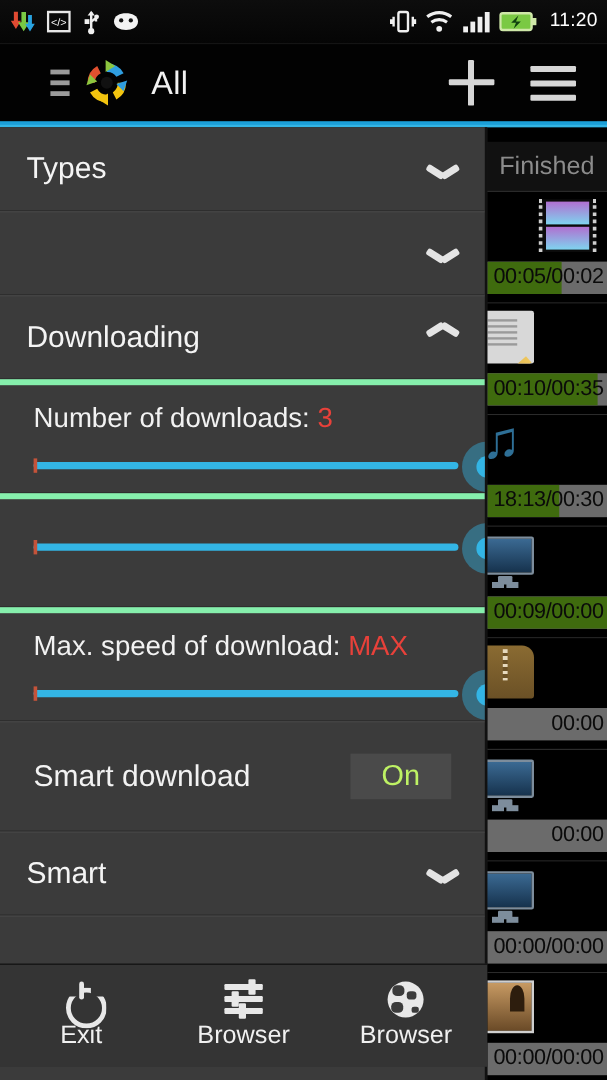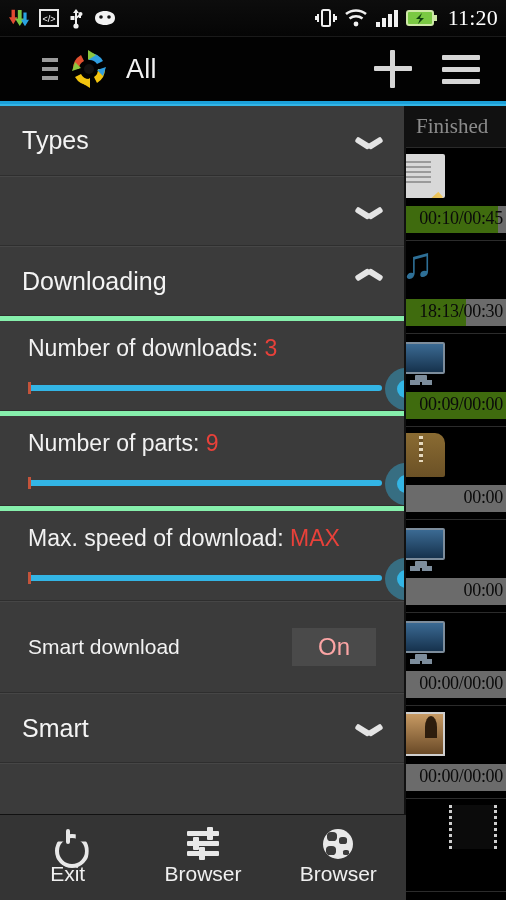--- a/index.html
+++ b/index.html
@@ -13,21 +13,21 @@
 
   
   .statusbar{
     position:absolute; left:0; top:0; width:506px; height:37px;
     background:linear-gradient(#0d0d0d,#050505);
     display:flex; align-items:center; padding:0 8px;
     border-bottom:1px solid #1a1a1a;
   }
   .sb-left{ display:flex; align-items:center; gap:9px; }
   .sb-right{ margin-left:auto; display:flex; align-items:center; gap:7px; }
-  .sb-clock{ color:#fff; font-size:22px; letter-spacing:.2px; margin-left:3px;font-family:Liberation Serif, serif; }
+  .sb-clock{ color:#fff; font-size:16px; letter-spacing:.2px; margin-left:3px; }
 
   
   .actionbar{
     position:absolute; left:0; top:37px; width:506px; height:64px;
     background:#020202; display:flex; align-items:center;padding-left:48px;
   }
   .ab-edge-burger{ width:16px; display:flex; flex-direction:column; gap:5px; padding-left:0px; margin-left:-6px;}
   .ab-edge-burger i{ display:block; width:16px; height:4px; background:#9a9a9a; }
   .logo{ width:46px; height:46px; margin-left:8px; position:relative; }
   .ab-title{ color:#f2f2f2; font-size:27px; margin-left:14px; letter-spacing:.3px; }
@@ -35,21 +35,21 @@
   .plus{ position:relative; width:38px; height:38px; }
   .plus:before,.plus:after{ content:""; position:absolute; background:#d6d6d6; border-radius:1px;}
   .plus:before{ left:0; top:16px; width:38px; height:5px; }
   .plus:after{ top:0; left:16px; height:38px; width:5px; }
   .burger{ width:38px; display:flex; flex-direction:column; gap:7px; }
   .burger i{ display:block; height:5px; background:#d6d6d6; border-radius:1px; }
   .accentline{ position:absolute; left:0; top:101px; width:506px; height:5px; background:#1b9fd8; }
   .accentline:after{content:"";position:absolute;left:0;top:3px;width:100%;height:2px;background:#33b5e5;}
 
   
-  .bglist{ position:absolute; left:406px; top:106px; width:100px; bottom:0; background:#000; overflow:hidden;font-family:Liberation Serif, serif; }
+  .bglist{ position:absolute; left:406px; top:118px; width:100px; bottom:0; background:#000; overflow:hidden; }
   .bg-head{ height:42px; background:#111; display:flex; align-items:center; padding-left:10px;
             color:#8c8c8c; font-size:21px; border-bottom:1px solid #2a2a2a; }
   .bg-row{ position:relative; height:93px; border-bottom:1px solid #2b2b2b; background:#000; }
   .bg-thumb{ position:absolute; right:9px; top:6px; width:48px; height:44px; }
   .bg-prog{ position:absolute; left:0; bottom:7px; width:100%; height:27px; background:#6b6b6b; overflow:hidden;}
   .bg-prog .fill{ position:absolute; left:0; top:0; height:100%; background:#3f6b0e; }
   .bg-prog span{ position:absolute; right:3px; top:2px; color:#0a0a0a; font-size:18px; letter-spacing:-.3px; }
 
   
   .th-film{ background:#0b0b0b; border-left:3px dotted #cfcfcf; border-right:3px dotted #cfcfcf;
@@ -97,29 +97,29 @@
   .slider-row .cap b{ color:#e8413a; font-weight:normal; }
   .track-wrap{ position:relative; height:52px; }
   .track{ position:absolute; left:0; top:23px; height:6px; width:100%; background:#33b5e5; border-radius:3px; }
   .track .cap-left{ position:absolute; left:0; top:-3px; width:3px; height:12px; background:#c4533a; }
   .thumb{ position:absolute; top:6px; width:42px; height:42px; border-radius:50%;
           background:rgba(51,181,229,.42); display:flex; align-items:center; justify-content:center; }
   .thumb i{ width:18px; height:18px; border-radius:50%; background:#33b5e5; display:block; }
 
   .toggle-row{ height:92px; display:flex; align-items:center; padding:0 28px;
                border-bottom:1px solid #2e2e2e; border-top:1px solid #464646; }
-  .toggle-row .lbl{ color:#f2f2f2; font-size:21px; }
+  .toggle-row .lbl{ color:#f2f2f2; font-size:25px; }
   .onbtn{ margin-left:auto; min-width:84px; height:38px; background:#4a4a4a;
           display:flex; align-items:center; justify-content:center;
-          color:#fca5a5; font-size:24px; }
+          color:#bef264; font-size:24px; }
 
   .filler{ flex:0 0 auto; height:64px; border-top:1px solid #464646; border-bottom:1px solid #2a2a2a;}
 
   
-  .bottombar{ position:absolute; left:0; bottom:0; width:406px; height:86px; background:#343434;
+  .bottombar{ position:absolute; left:0; bottom:11px; width:406px; height:86px; background:#343434;
               border-top:1px solid #111; display:flex; align-items:center; }
   .bb-item{ flex:1; display:flex; flex-direction:column; align-items:center; justify-content:center; gap:3px; }
   .bb-item .lbl{ color:#f0f0f0; font-size:21px; }
   .ic-power{ width:30px; height:30px; position:relative; }
   .ic-power:before{ content:""; position:absolute; left:2px; top:5px; width:26px; height:26px;
     border:4px solid #e8e8e8; border-radius:50%; clip-path:polygon(0 22%,38% 22%,38% 0,62% 0,62% 22%,100% 22%,100% 100%,0 100%); }
   .ic-power:after{ content:""; position:absolute; left:13px; top:0; width:4px; height:15px; background:#e8e8e8; border-radius:2px;}
   .ic-sliders{ width:32px; height:30px; position:relative; }
   .ic-sliders i{ position:absolute; left:0; width:32px; height:5px; background:#e8e8e8; border-radius:1px; }
   .ic-sliders i:nth-child(1){ top:2px; }
@@ -216,24 +216,34 @@
           <i></i>
         </div>
     </div>
   </div>
   <div class="accentline"></div>
 
   <div class="bglist">
     <div class="bg-head">Finished</div>
     <div id="bg-rows">
         <div class="bg-row">
+          <div class="bg-thumb th-film">
+            <i></i>
+            <i></i>
+          </div>
+          <div class="bg-prog">
+            <div class="fill" style="width: 62%;"></div>
+            <span>00:05/00:02</span>
+          </div>
+        </div>
+        <div class="bg-row">
           <div class="bg-thumb th-doc"></div>
           <div class="bg-prog">
             <div class="fill" style="width: 92%;"></div>
-            <span>00:10/00:45</span>
+            <span>00:10/00:35</span>
           </div>
         </div>
         <div class="bg-row">
           <div class="bg-thumb th-music"></div>
           <div class="bg-prog">
             <div class="fill" style="width: 60%;"></div>
             <span>18:13/00:30</span>
           </div>
         </div>
         <div class="bg-row">
@@ -302,23 +312,20 @@
           <div class="track">
               <i class="cap-left"></i>
             </div>
           <div class="thumb" style="left:357px">
               <i></i>
             </div>
         </div>
       </div>
 
       <div class="slider-row">
-        <div class="cap">
-          <span>Number of parts:</span> <b>9</b>
-        </div>
         <div class="track-wrap">
           <div class="track">
               <i class="cap-left"></i>
             </div>
           <div class="thumb" style="left:357px">
               <i></i>
             </div>
         </div>
       </div>
 

